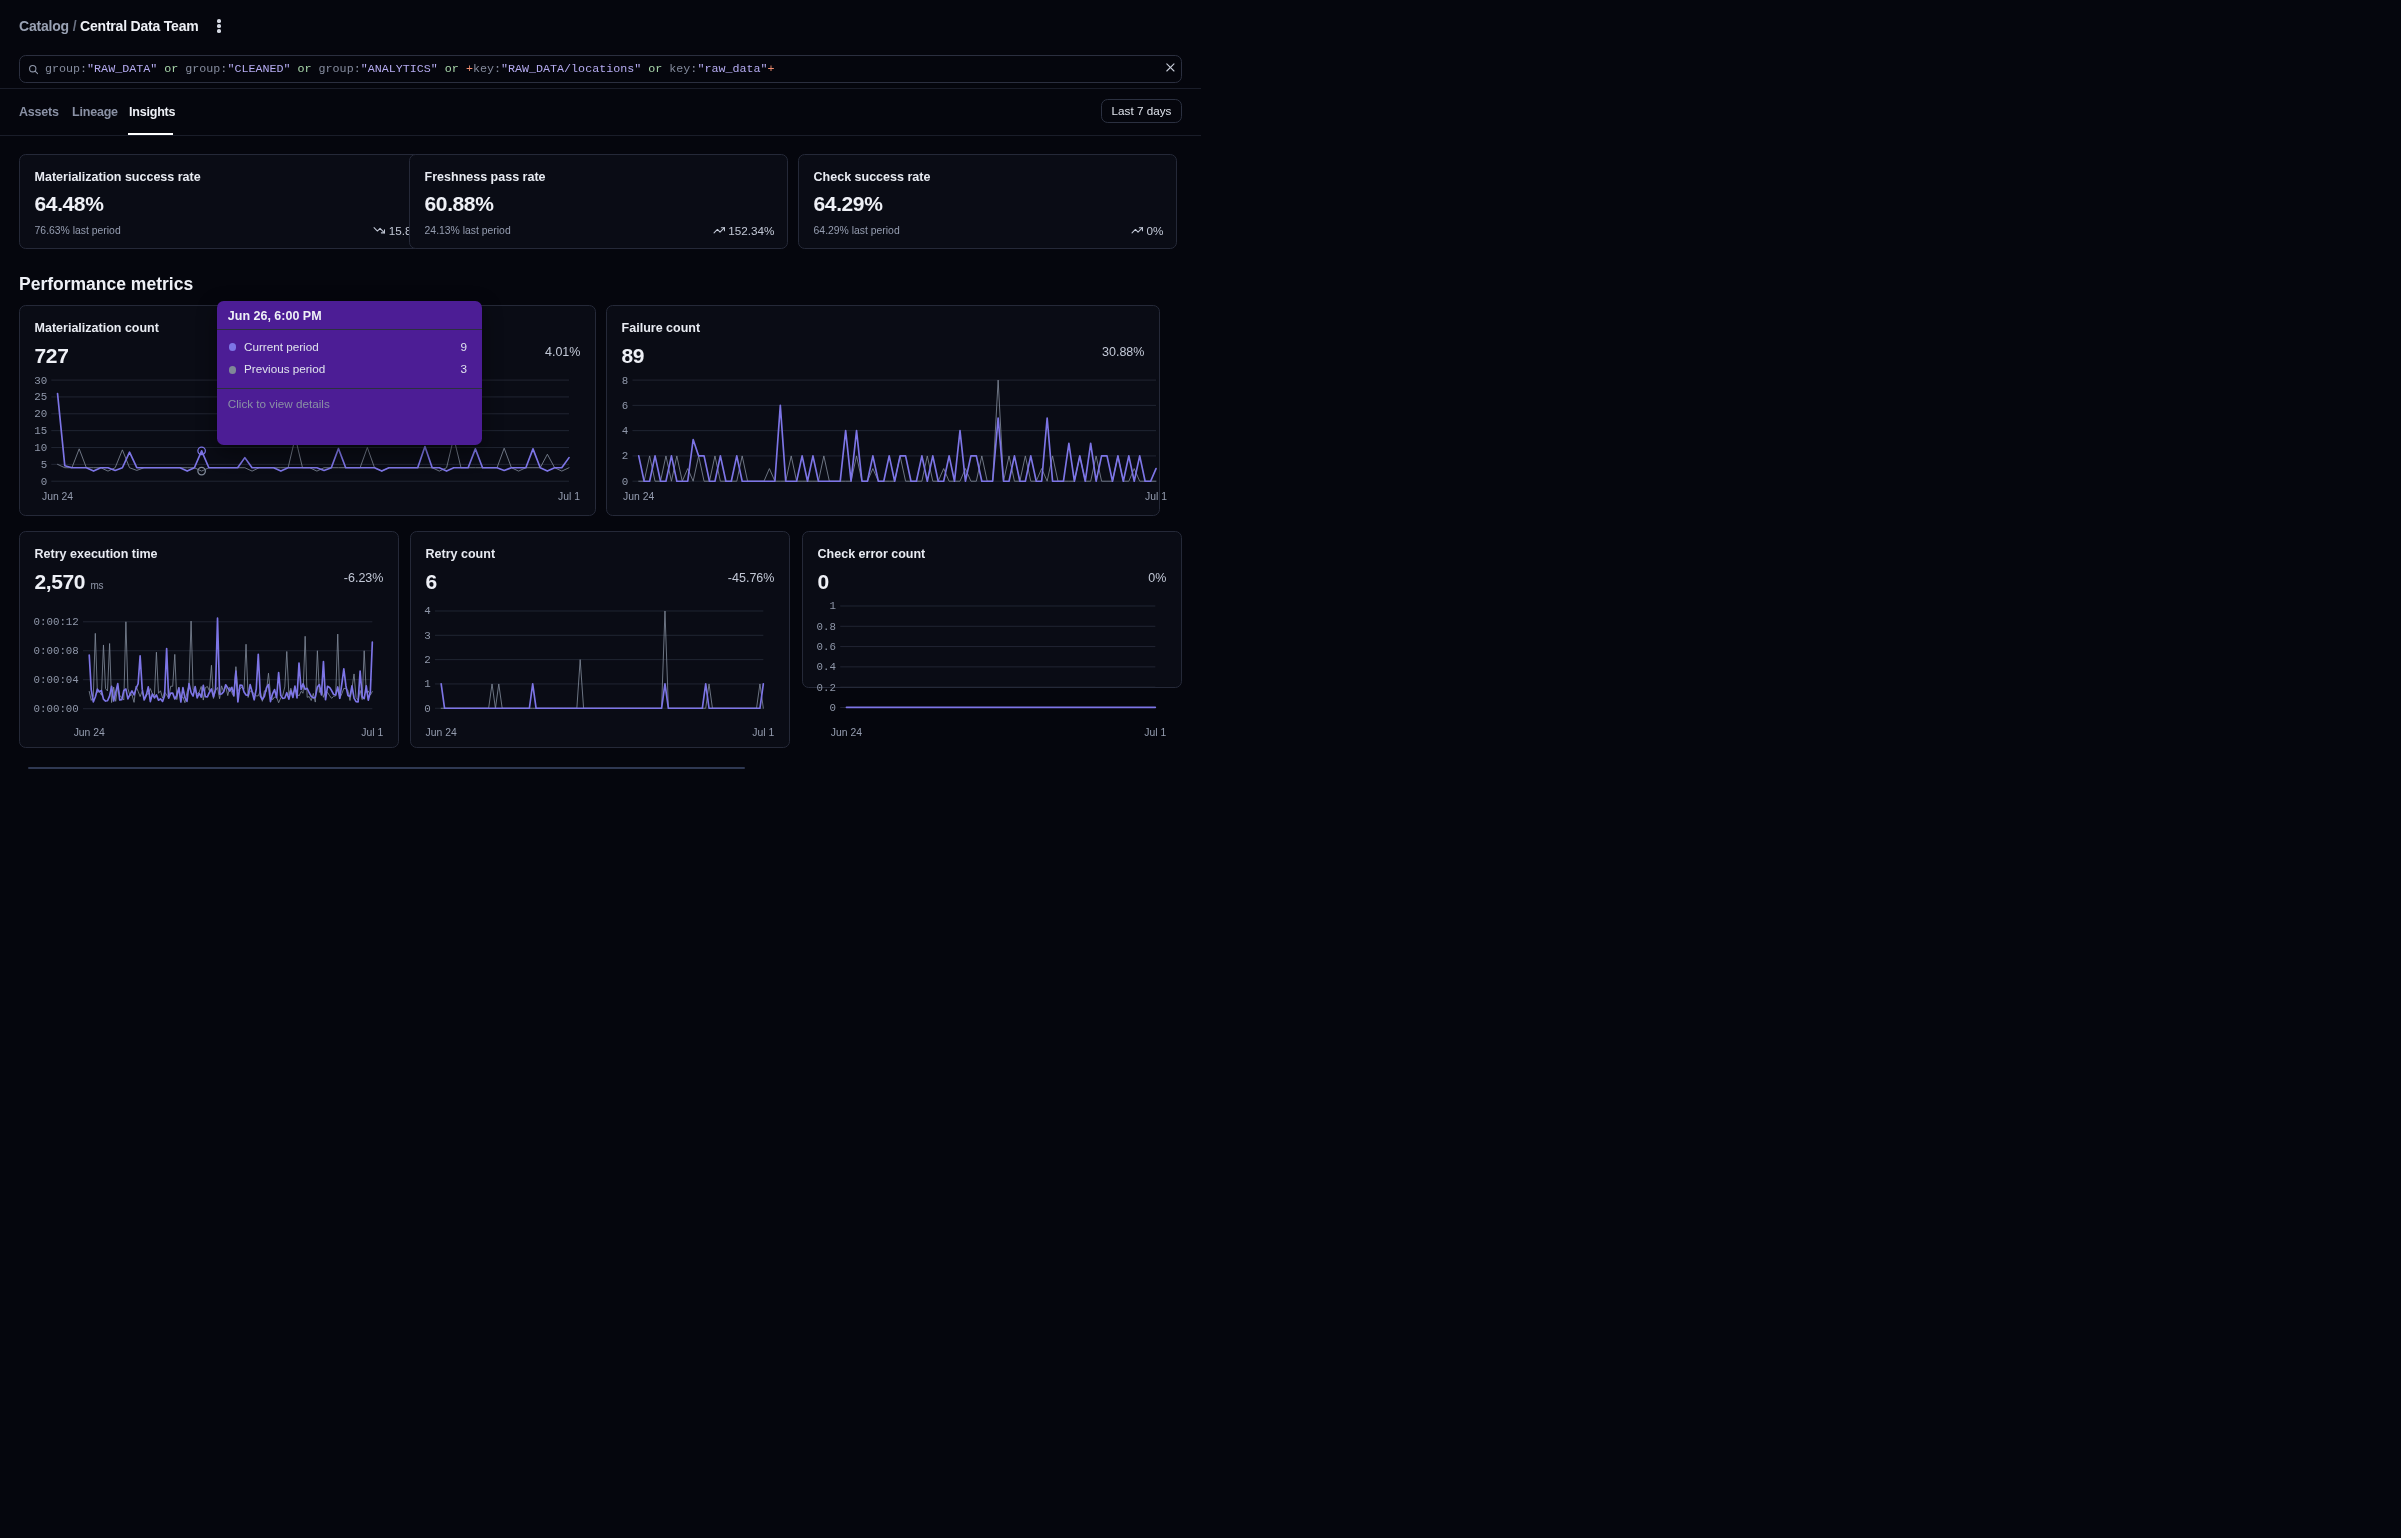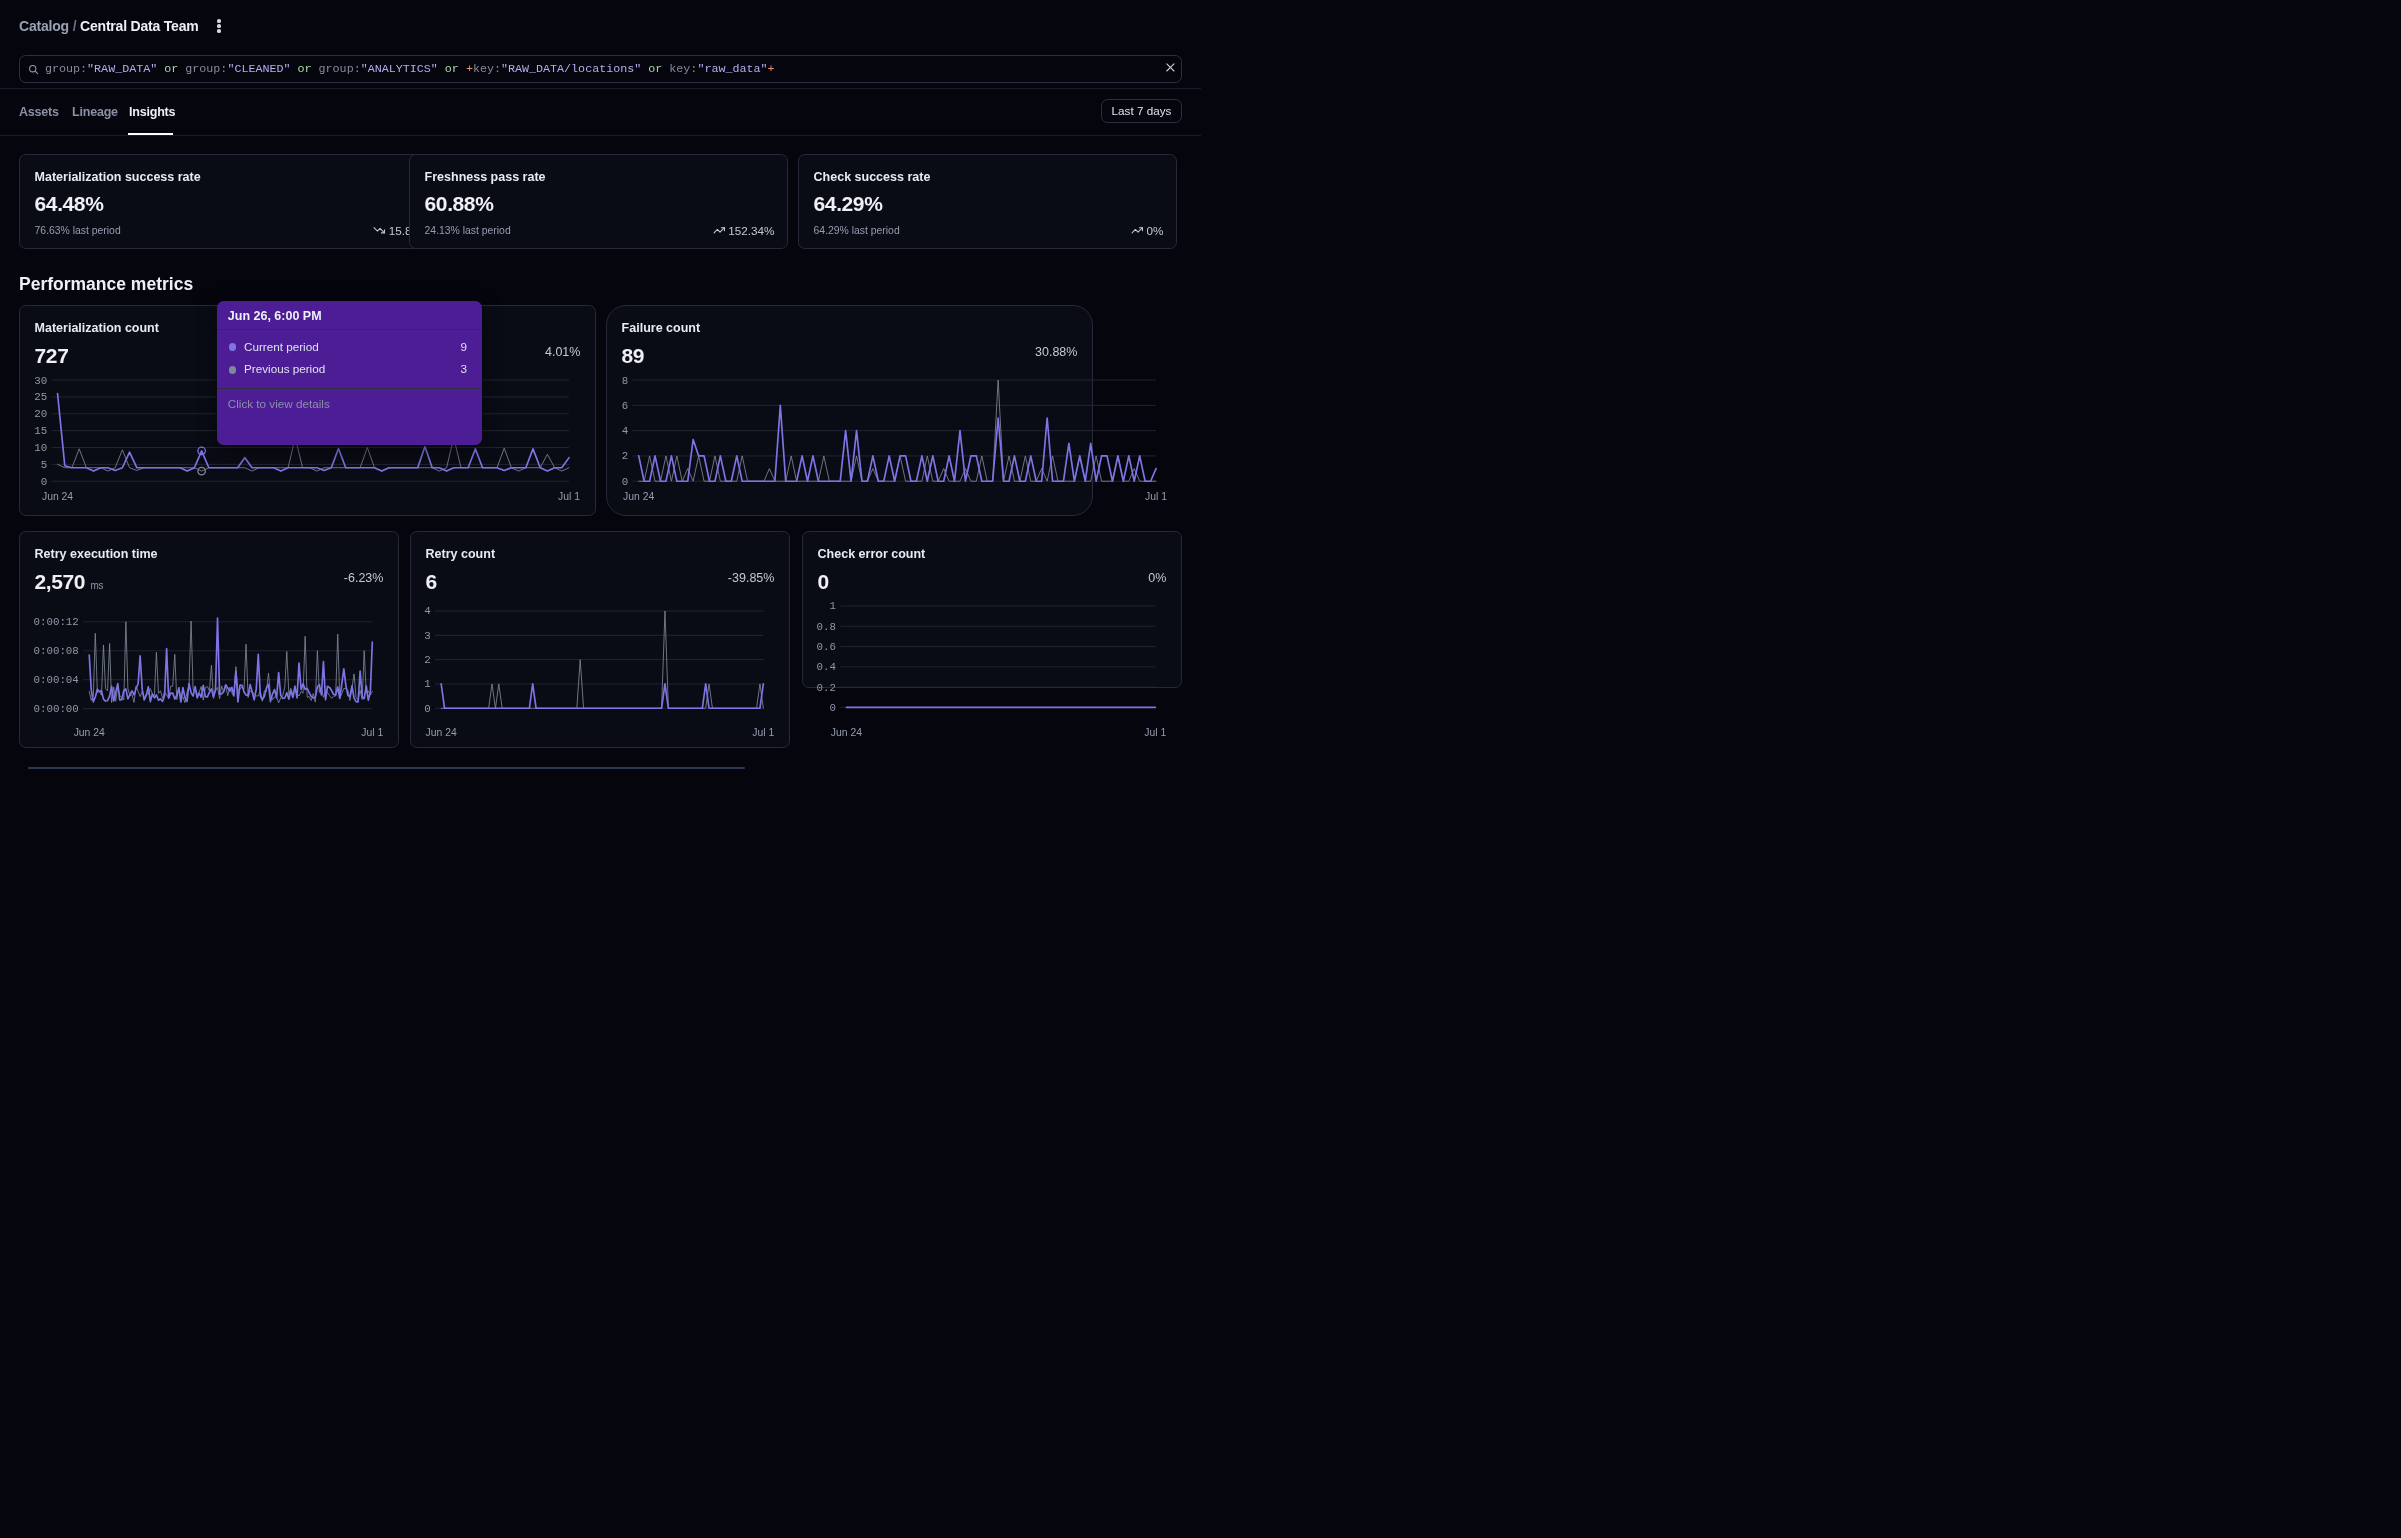--- a/index.html
+++ b/index.html
@@ -77,21 +77,21 @@
       <line x1="37" y1="210.50" x2="659" y2="210.50" stroke="#252a39" stroke-width="1"></line>
       <text x="32" y="214.70" text-anchor="end" font-family="'Liberation Mono', monospace" font-size="13" fill="#8f97a9">0</text>
       <polyline points="44.5,190.25 53.2,194.30 61.8,194.30 70.5,171.62 79.1,194.30 87.8,194.30 96.4,194.30 105.1,198.35 113.7,194.30 122.4,172.84 131.0,194.30 139.7,197.54 148.4,194.30 157.0,194.30 165.7,194.30 174.3,194.30 183.0,194.30 191.6,194.30 200.3,194.30 208.9,194.30 217.6,198.35 226.3,194.30 234.9,194.30 243.6,194.30 252.2,194.30 260.9,194.30 269.5,194.30 278.2,198.35 286.8,194.30 295.5,194.30 304.1,194.30 312.8,194.30 321.5,194.30 330.1,157.85 338.8,194.30 347.4,194.30 356.1,198.35 364.7,194.30 373.4,194.30 382.0,194.30 390.7,194.30 399.4,194.30 408.0,194.30 416.7,170.00 425.3,194.30 434.0,198.35 442.6,194.30 451.3,194.30 459.9,194.30 468.6,194.30 477.2,194.30 485.9,194.30 494.6,194.30 503.2,198.35 511.9,194.30 520.5,158.25 529.2,194.30 537.8,194.30 546.5,194.30 555.1,194.30 563.8,194.30 572.5,194.30 581.1,170.81 589.8,194.30 598.4,198.35 607.1,194.30 615.7,194.30 624.4,194.30 633.0,178.10 641.7,194.30 650.3,198.35 659.0,194.30" fill="none" stroke="#7f8898" stroke-width="1.0" stroke-linejoin="round" stroke-linecap="round"></polyline>
       <polyline points="44.5,105.20 53.2,191.87 61.8,194.30 70.5,194.30 79.1,194.30 87.8,198.35 96.4,194.30 105.1,194.30 113.7,197.54 122.4,194.30 131.0,175.67 139.7,194.30 148.4,194.30 157.0,194.30 165.7,194.30 174.3,194.30 183.0,194.30 191.6,194.30 200.3,198.35 208.9,194.30 217.6,174.05 226.3,194.30 234.9,194.30 243.6,194.30 252.2,194.30 260.9,194.30 269.5,182.15 278.2,194.30 286.8,194.30 295.5,194.30 304.1,194.30 312.8,198.35 321.5,194.30 330.1,194.30 338.8,194.30 347.4,194.30 356.1,194.30 364.7,197.54 373.4,194.30 382.0,171.22 390.7,194.30 399.4,194.30 408.0,194.30 416.7,194.30 425.3,194.30 434.0,198.35 442.6,194.30 451.3,194.30 459.9,194.30 468.6,194.30 477.2,194.30 485.9,168.78 494.6,194.30 503.2,194.30 511.9,198.35 520.5,194.30 529.2,194.30 537.8,194.30 546.5,171.62 555.1,194.30 563.8,194.30 572.5,194.30 581.1,197.54 589.8,194.30 598.4,194.30 607.1,194.30 615.7,171.62 624.4,194.30 633.0,198.35 641.7,194.30 650.3,194.30 659.0,182.15" fill="none" stroke="#7d75e6" stroke-width="2.0" stroke-linejoin="round" stroke-linecap="round"></polyline>
       <text x="44.5" y="233.5" text-anchor="middle" font-family="&quot;Liberation Sans&quot;, sans-serif" font-size="12.5" fill="#959db0">Jun 24</text>
       <text x="659" y="233.5" text-anchor="middle" font-family="&quot;Liberation Sans&quot;, sans-serif" font-size="12.5" fill="#959db0">Jul 1</text>
       <circle cx="217.6" cy="174.05" r="4.5" fill="none" stroke="#7d75e6" stroke-width="1.5"></circle>
       <circle cx="217.6" cy="198.35" r="4.5" fill="none" stroke="#7f8898" stroke-width="1.5"></circle>
     </svg>
   </div>
-<div class="card" style="left:606px;top:305px;width:487px;height:211px;border-radius:20px;">
+<div class="card" style="left:606px;top:305px;width:554px;height:211px;">
     <div class="ctitle">Failure count</div>
     <div class="cnum">89</div>
     <div class="cdelta">30.88%</div>
     <svg width="577" height="211" viewBox="0 0 692 253.5" style="position:absolute;left:0;top:0">
       <line x1="30" y1="89.00" x2="659" y2="89.00" stroke="#252a39" stroke-width="1"></line>
       <text x="25" y="93.20" text-anchor="end" font-family="'Liberation Mono', monospace" font-size="13" fill="#8f97a9">8</text>
       <line x1="30" y1="119.38" x2="659" y2="119.38" stroke="#252a39" stroke-width="1"></line>
       <text x="25" y="123.58" text-anchor="end" font-family="'Liberation Mono', monospace" font-size="13" fill="#8f97a9">6</text>
       <line x1="30" y1="149.75" x2="659" y2="149.75" stroke="#252a39" stroke-width="1"></line>
       <text x="25" y="153.95" text-anchor="end" font-family="'Liberation Mono', monospace" font-size="13" fill="#8f97a9">4</text>
@@ -120,21 +120,21 @@
       <text x="70.5" y="216.70" text-anchor="end" font-family="'Liberation Mono', monospace" font-size="13" fill="#8f97a9">0:00:00</text>
       <polyline points="83.0,191.79 85.4,202.55 87.9,197.70 90.3,121.93 92.8,192.96 95.2,191.71 97.7,196.34 100.1,135.87 102.6,188.42 105.0,191.18 107.5,134.12 109.9,205.14 112.4,186.41 114.8,203.63 117.3,185.75 119.7,196.69 122.2,199.00 124.6,202.12 127.1,108.00 129.5,188.49 132.0,196.78 134.4,195.57 136.9,204.90 139.3,185.31 141.8,191.66 144.2,197.94 146.7,191.45 149.1,200.62 151.6,194.85 154.0,195.08 156.5,188.34 158.9,194.69 161.4,196.60 163.8,144.57 166.3,194.04 168.7,190.99 171.2,199.75 173.6,192.22 176.1,195.93 178.5,199.64 181.0,185.50 183.4,185.56 185.9,147.19 188.3,201.58 190.8,186.47 193.2,199.93 195.7,198.39 198.1,205.35 200.6,192.59 203.0,184.66 205.5,107.13 207.9,189.08 210.4,192.17 212.8,194.51 215.3,192.43 217.7,185.75 220.2,202.14 222.6,187.28 225.1,185.81 227.5,190.99 230.0,160.25 232.4,200.21 234.9,191.03 237.3,187.01 239.8,200.49 242.2,185.06 244.7,192.48 247.1,185.43 249.6,196.80 252.0,186.70 254.5,193.41 256.9,197.83 259.4,161.99 261.8,190.69 264.3,188.86 266.7,186.50 269.2,189.04 271.6,135.00 274.1,199.01 276.5,191.13 279.0,192.53 281.4,194.37 283.9,197.30 286.3,197.03 288.8,191.21 291.2,203.64 293.7,190.99 296.1,191.75 298.6,169.83 301.0,195.34 303.5,201.78 305.9,198.40 308.4,198.69 310.8,205.37 313.3,199.69 315.7,196.50 318.2,186.33 320.6,143.70 323.1,195.82 325.5,187.92 328.0,195.93 330.4,188.15 332.9,194.29 335.3,197.27 337.8,191.67 340.2,193.96 342.7,125.42 345.1,198.80 347.6,197.99 350.0,202.69 352.5,194.16 354.9,204.57 357.4,142.83 359.8,193.02 362.3,187.29 364.7,198.83 367.2,192.14 369.6,192.82 372.1,196.91 374.5,200.03 377.0,197.60 379.4,197.18 381.9,122.80 384.3,200.21 386.8,194.61 389.2,188.07 391.7,188.37 394.1,190.18 396.6,202.66 399.0,188.12 401.5,170.70 403.9,199.09 406.4,201.96 408.8,190.57 411.3,201.56 413.7,142.83 416.2,192.85 418.6,191.22 421.1,196.16 423.5,191.92" fill="none" stroke="#7f8898" stroke-width="1.0" stroke-linejoin="round" stroke-linecap="round"></polyline>
       <polyline points="83.0,148.06 85.4,189.57 87.9,204.42 90.3,198.46 92.8,189.03 95.2,192.02 97.7,190.73 100.1,200.99 102.6,203.33 105.0,202.97 107.5,197.03 109.9,185.59 112.4,203.29 114.8,193.14 117.3,182.31 119.7,202.11 122.2,201.60 124.6,190.59 127.1,188.89 129.5,200.79 132.0,195.59 134.4,191.17 136.9,195.95 139.3,188.22 141.8,182.56 144.2,148.93 146.7,189.04 149.1,202.09 151.6,196.44 154.0,186.32 156.5,204.03 158.9,194.92 161.4,199.63 163.8,195.87 166.3,202.34 168.7,200.63 171.2,203.83 173.6,196.87 176.1,140.22 178.5,199.94 181.0,193.88 183.4,193.77 185.9,200.87 188.3,196.42 190.8,187.71 193.2,204.51 195.7,187.21 198.1,199.19 200.6,203.76 203.0,182.39 205.5,193.26 207.9,197.36 210.4,185.83 212.8,199.47 215.3,193.85 217.7,198.72 220.2,184.41 222.6,198.07 225.1,198.36 227.5,193.00 230.0,188.71 232.4,198.21 234.9,189.19 237.3,103.65 239.8,195.15 242.2,194.81 244.7,191.98 247.1,183.83 249.6,187.45 252.0,191.34 254.5,186.79 256.9,196.80 259.4,167.22 261.8,204.28 264.3,184.20 266.7,184.34 269.2,192.55 271.6,196.07 274.1,196.67 276.5,183.51 279.0,192.40 281.4,201.84 283.9,188.80 286.3,147.19 288.8,197.34 291.2,201.45 293.7,197.59 296.1,187.46 298.6,183.50 301.0,203.99 303.5,194.62 305.9,189.55 308.4,199.27 310.8,168.96 313.3,196.50 315.7,200.10 318.2,199.67 320.6,193.32 323.1,200.99 325.5,190.93 328.0,199.00 330.4,185.31 332.9,199.51 335.3,157.64 337.8,189.42 340.2,182.64 342.7,189.25 345.1,188.08 347.6,193.34 350.0,197.71 352.5,199.55 354.9,198.96 357.4,186.47 359.8,183.47 362.3,195.85 364.7,155.90 367.2,201.81 369.6,185.58 372.1,186.90 374.5,190.67 377.0,195.45 379.4,195.95 381.9,186.39 384.3,200.02 386.8,182.68 389.2,164.60 391.7,184.88 394.1,196.54 396.6,197.75 399.0,185.07 401.5,199.88 403.9,204.11 406.4,204.37 408.8,167.22 411.3,197.95 413.7,200.50 416.2,185.14 418.6,202.35 421.1,192.52 423.5,132.38" fill="none" stroke="#7d75e6" stroke-width="2.0" stroke-linejoin="round" stroke-linecap="round"></polyline>
       <text x="83.0" y="245" text-anchor="middle" font-family="&quot;Liberation Sans&quot;, sans-serif" font-size="12.5" fill="#959db0">Jun 24</text>
       <text x="423.5" y="245" text-anchor="middle" font-family="&quot;Liberation Sans&quot;, sans-serif" font-size="12.5" fill="#959db0">Jul 1</text>
     </svg>
   </div>
 <div class="card" style="left:410px;top:531px;width:380px;height:217px;">
     <div class="ctitle">Retry count</div>
     <div class="cnum">6</div>
-    <div class="cdelta">-39.85%</div>
+    <div class="cdelta">-45.76%</div>
     <svg width="380" height="217" viewBox="0 0 456.5 261" style="position:absolute;left:0;top:0">
       <line x1="28.5" y1="95.00" x2="423.5" y2="95.00" stroke="#252a39" stroke-width="1"></line>
       <text x="23.5" y="99.20" text-anchor="end" font-family="'Liberation Mono', monospace" font-size="13" fill="#8f97a9">4</text>
       <line x1="28.5" y1="124.25" x2="423.5" y2="124.25" stroke="#252a39" stroke-width="1"></line>
       <text x="23.5" y="128.45" text-anchor="end" font-family="'Liberation Mono', monospace" font-size="13" fill="#8f97a9">3</text>
       <line x1="28.5" y1="153.50" x2="423.5" y2="153.50" stroke="#252a39" stroke-width="1"></line>
       <text x="23.5" y="157.70" text-anchor="end" font-family="'Liberation Mono', monospace" font-size="13" fill="#8f97a9">2</text>
       <line x1="28.5" y1="182.75" x2="423.5" y2="182.75" stroke="#252a39" stroke-width="1"></line>
       <text x="23.5" y="186.95" text-anchor="end" font-family="'Liberation Mono', monospace" font-size="13" fill="#8f97a9">1</text>
       <line x1="28.5" y1="212.00" x2="423.5" y2="212.00" stroke="#252a39" stroke-width="1"></line>

